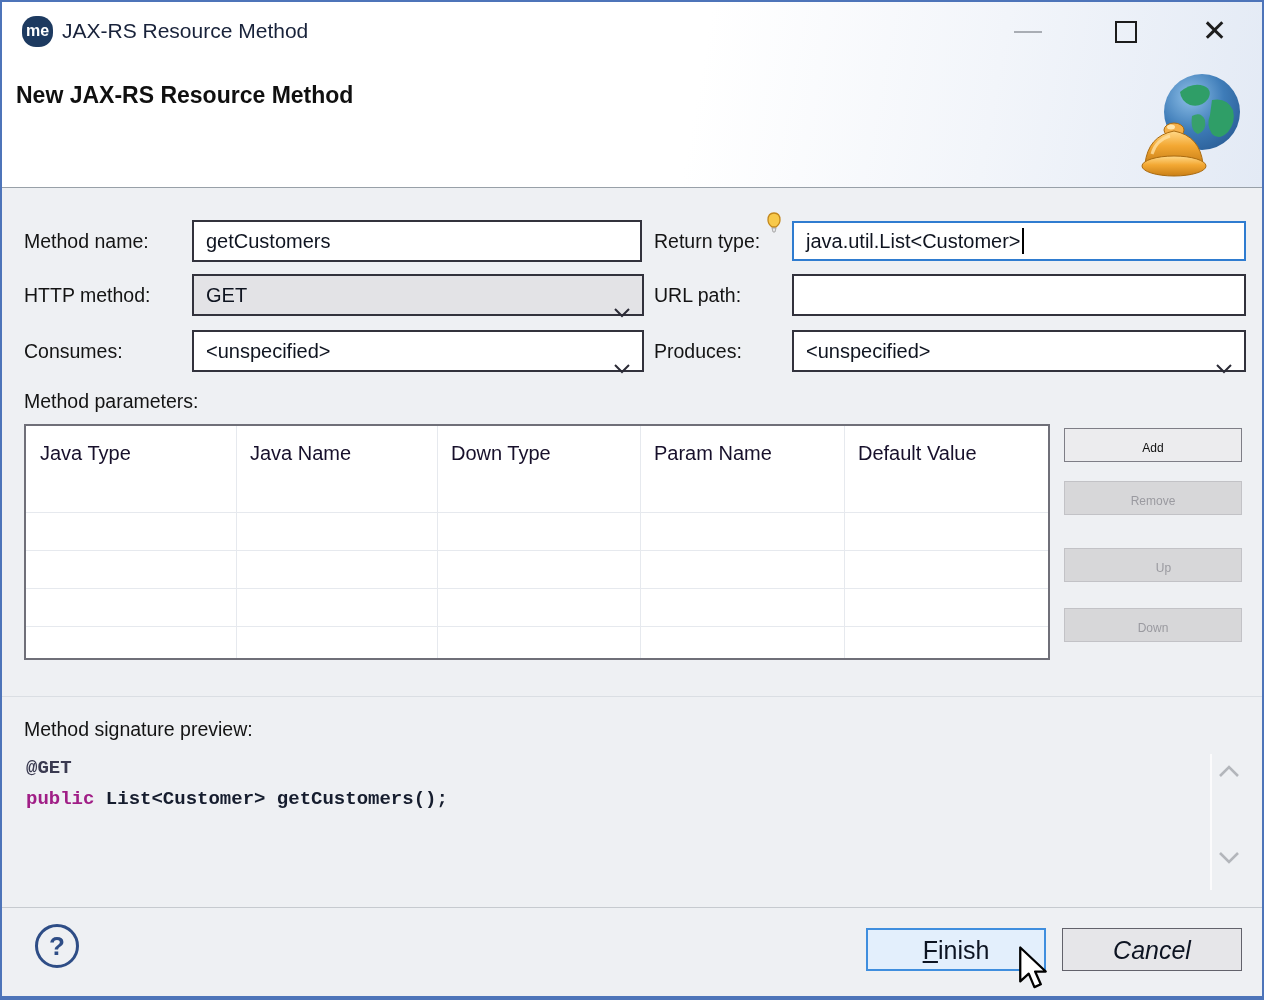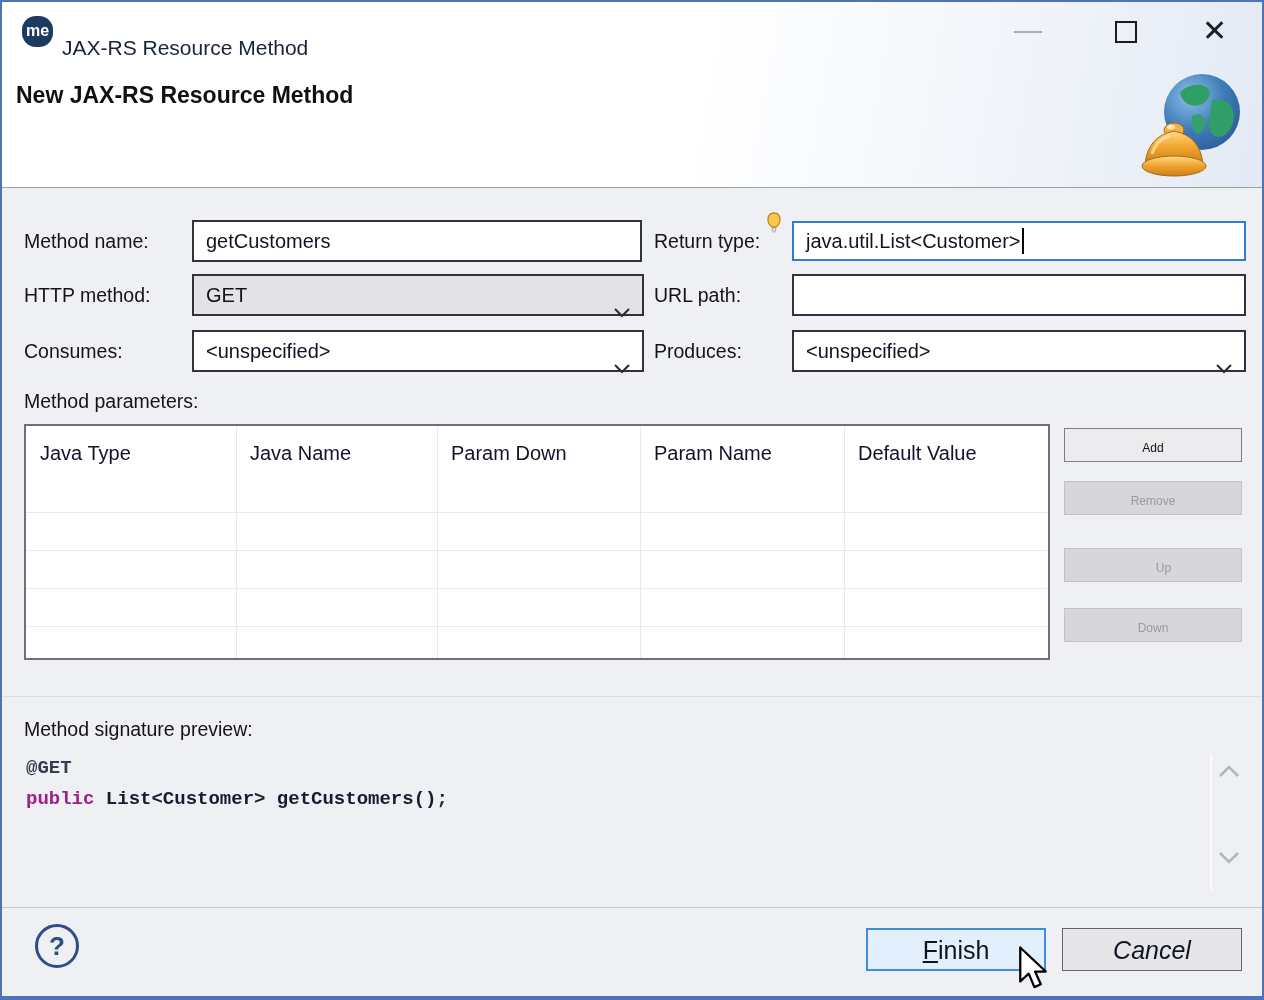--- a/index.html
+++ b/index.html
@@ -13,21 +13,21 @@
   .top {
     position:absolute; left:0; top:0; width:1260px; height:186px;
     background:linear-gradient(100deg,#ffffff 55%, #f2f5fa 78%, #e3eaf5 100%);
     border-bottom:1px solid #98a0a8;
   }
   .app-icon {
     position:absolute; left:20px; top:14px; width:31px; height:31px;
     background:#1d3a60; border-radius:14px; color:#fff;
     font-size:16px; font-weight:bold; text-align:center; line-height:30px;
   }
-  .win-title { position:absolute; left:60px; top:34px; font-size:21px; color:#18223a; font-weight:500; }
+  .win-title { position:absolute; left:60px; top:17px; font-size:21px; color:#18223a; font-weight:500; }
   .ctl-min { position:absolute; left:1012px; top:29px; width:28px; height:2px; background:#a9adb4; }
   .ctl-max { position:absolute; left:1113px; top:19px; width:22px; height:22px; border:2px solid #1c1c1c; background:transparent; }
   .ctl-close { position:absolute; left:1200px; top:10px; font-size:30px; color:#1c1c1c; line-height:38px; font-weight:400; }
   .hdr-title { position:absolute; left:14px; top:80px; font-size:23px; font-weight:bold; color:#101010; }
   .hdr-subtitle { position:absolute; left:28px; top:129px; font-size:19px; color:#1c1c1c; }
   .wizard-icon { position:absolute; left:1138px; top:68px; }
   
   .lbl { position:absolute; font-size:19.5px; color:#141414; }
   .tfield {
     position:absolute; height:42px; background:#fff; border:2px solid #32323c;
@@ -172,21 +172,21 @@
     <div class="vline" style="left:210px;"></div>
     <div class="vline" style="left:411px;"></div>
     <div class="vline" style="left:614px;"></div>
     <div class="vline" style="left:818px;"></div>
     <div class="hline" style="top:86px;"></div>
     <div class="hline" style="top:124px;"></div>
     <div class="hline" style="top:162px;"></div>
     <div class="hline" style="top:200px;"></div>
     <div class="th" style="left:14px;">Java Type</div>
     <div class="th" style="left:224px;">Java Name</div>
-    <div class="th" style="left:425px;">Param Down</div>
+    <div class="th" style="left:425px;">Down Type</div>
     <div class="th" style="left:628px;">Param Name</div>
     <div class="th" style="left:832px;">Default Value</div>
   </div>
 
   <div class="side-btn enabled" style="top:426px;">Add</div>
   <div class="side-btn disabled" style="top:479px;">Remove</div>
   <div class="side-btn disabled" style="top:546px;padding-left:21px;">Up</div>
   <div class="side-btn disabled" style="top:606px;">Down</div>
 
   <div class="sep1"></div>

